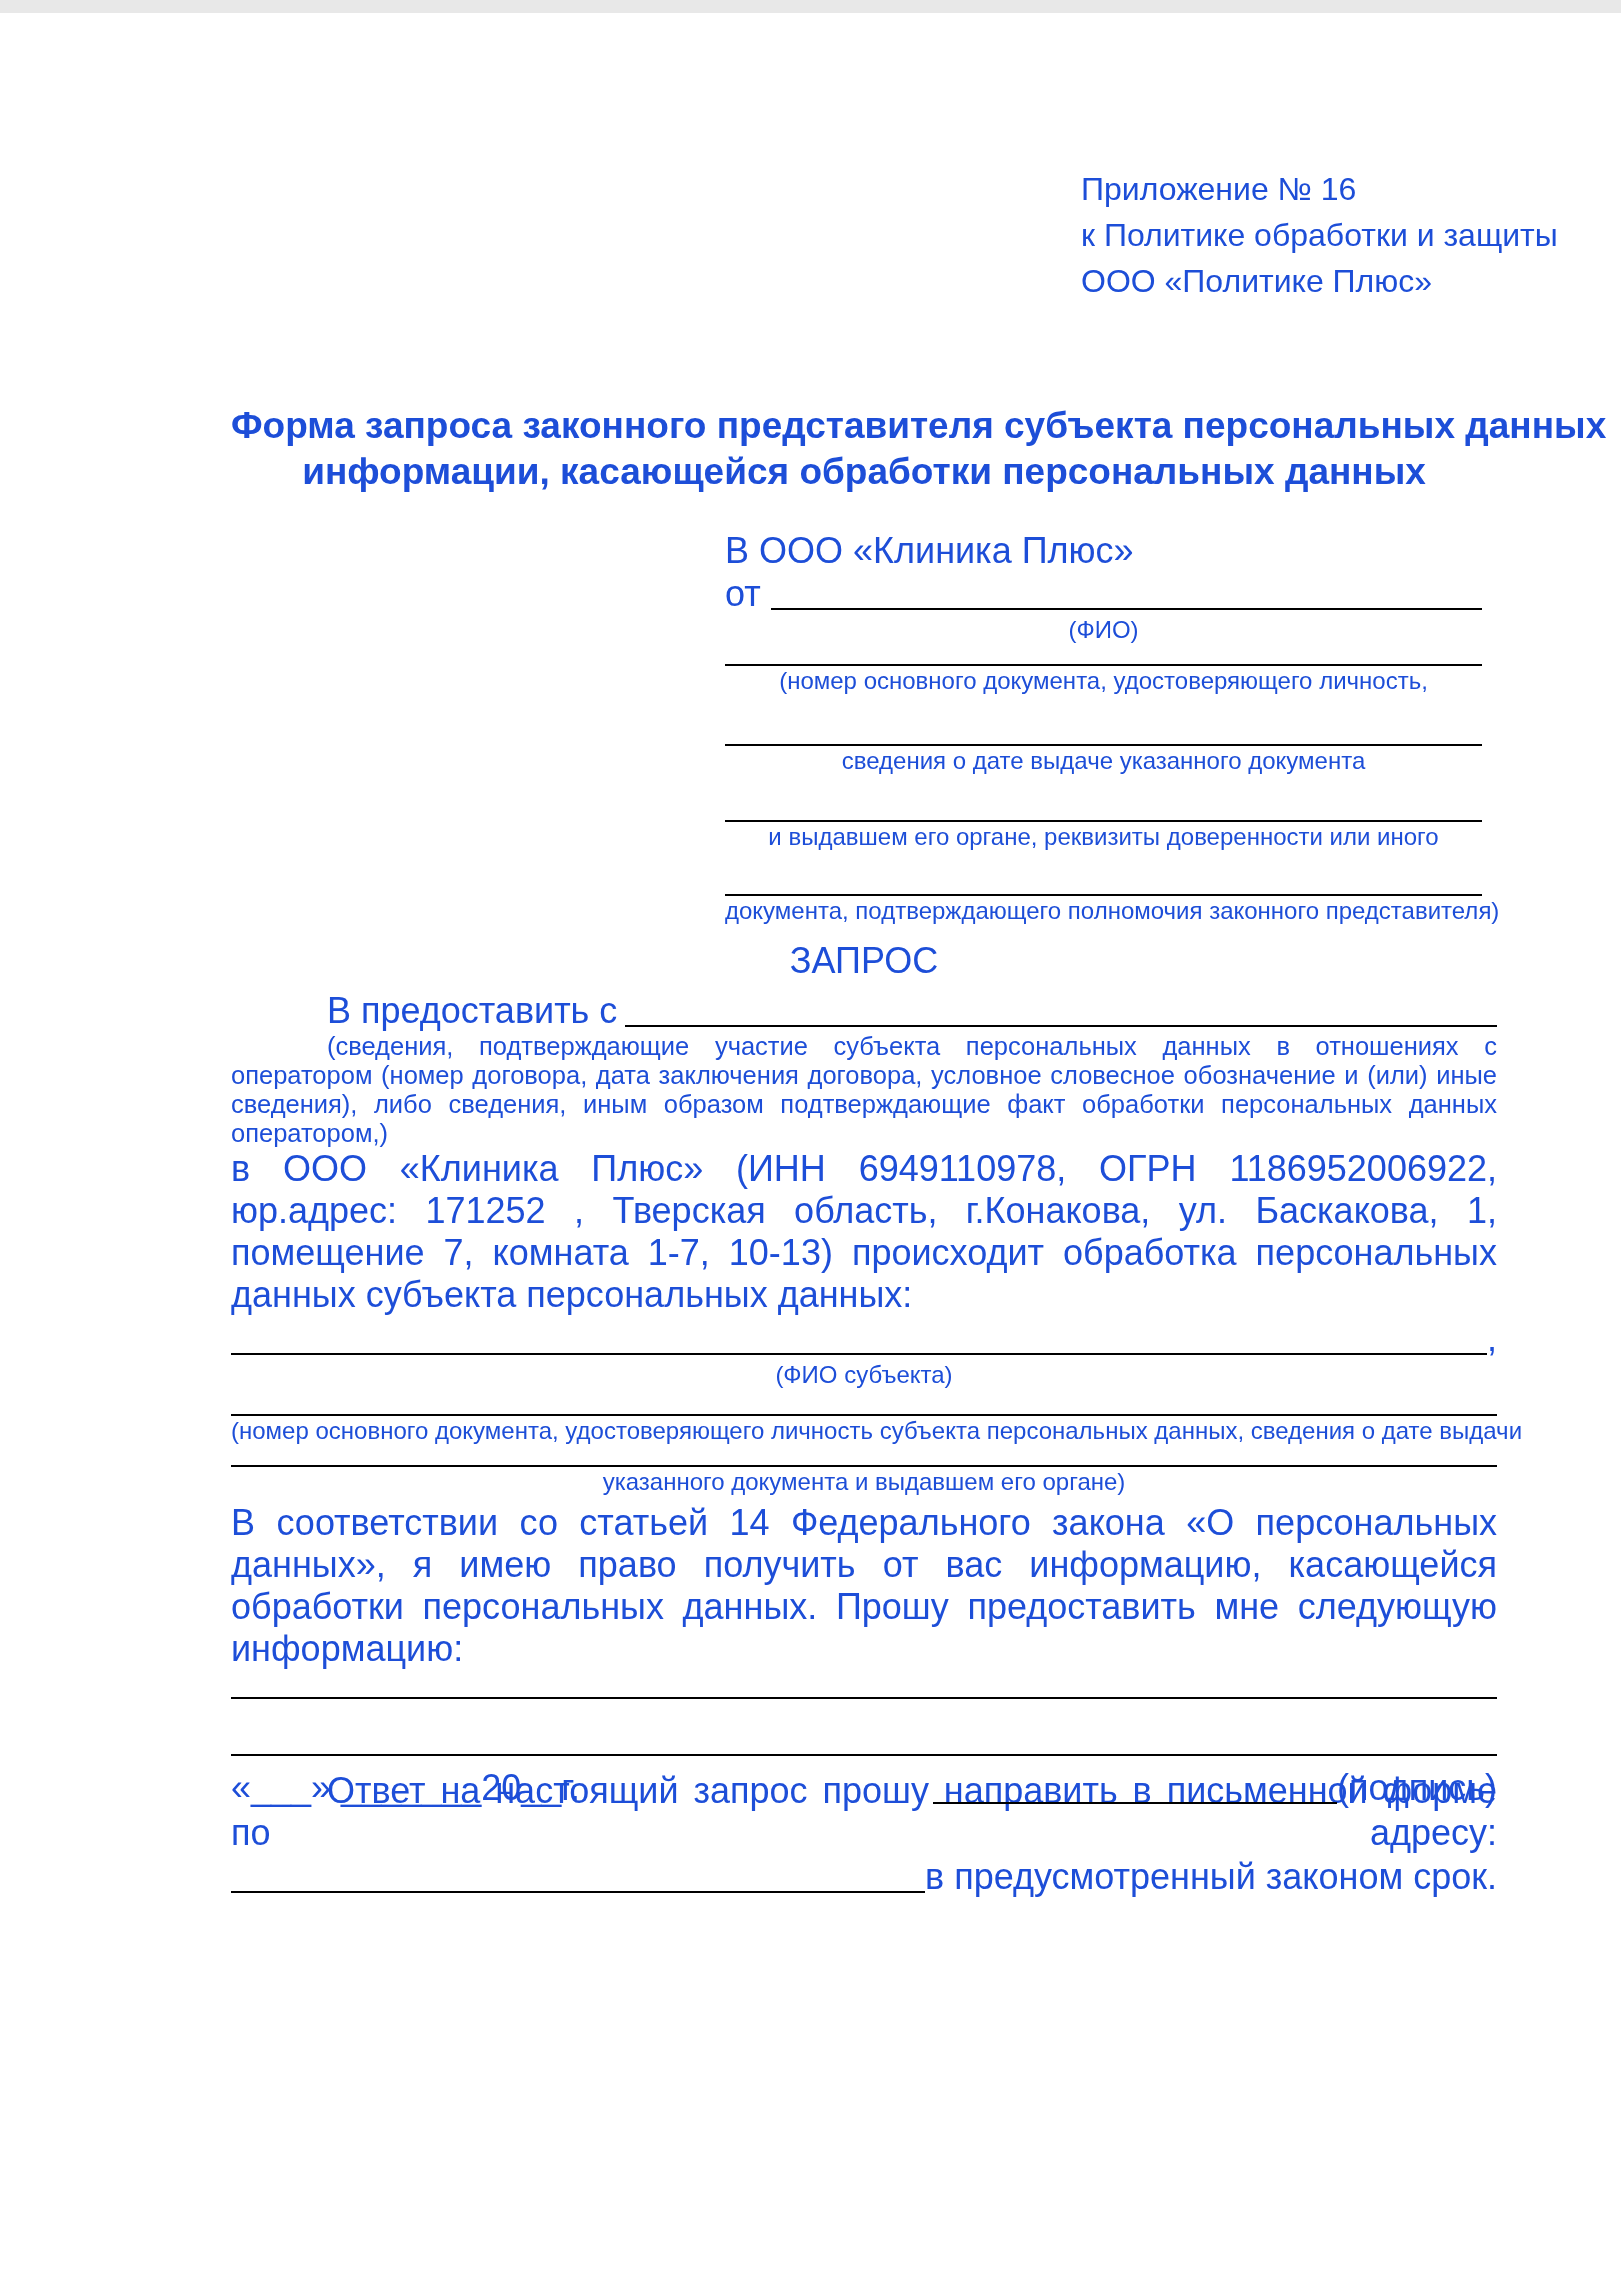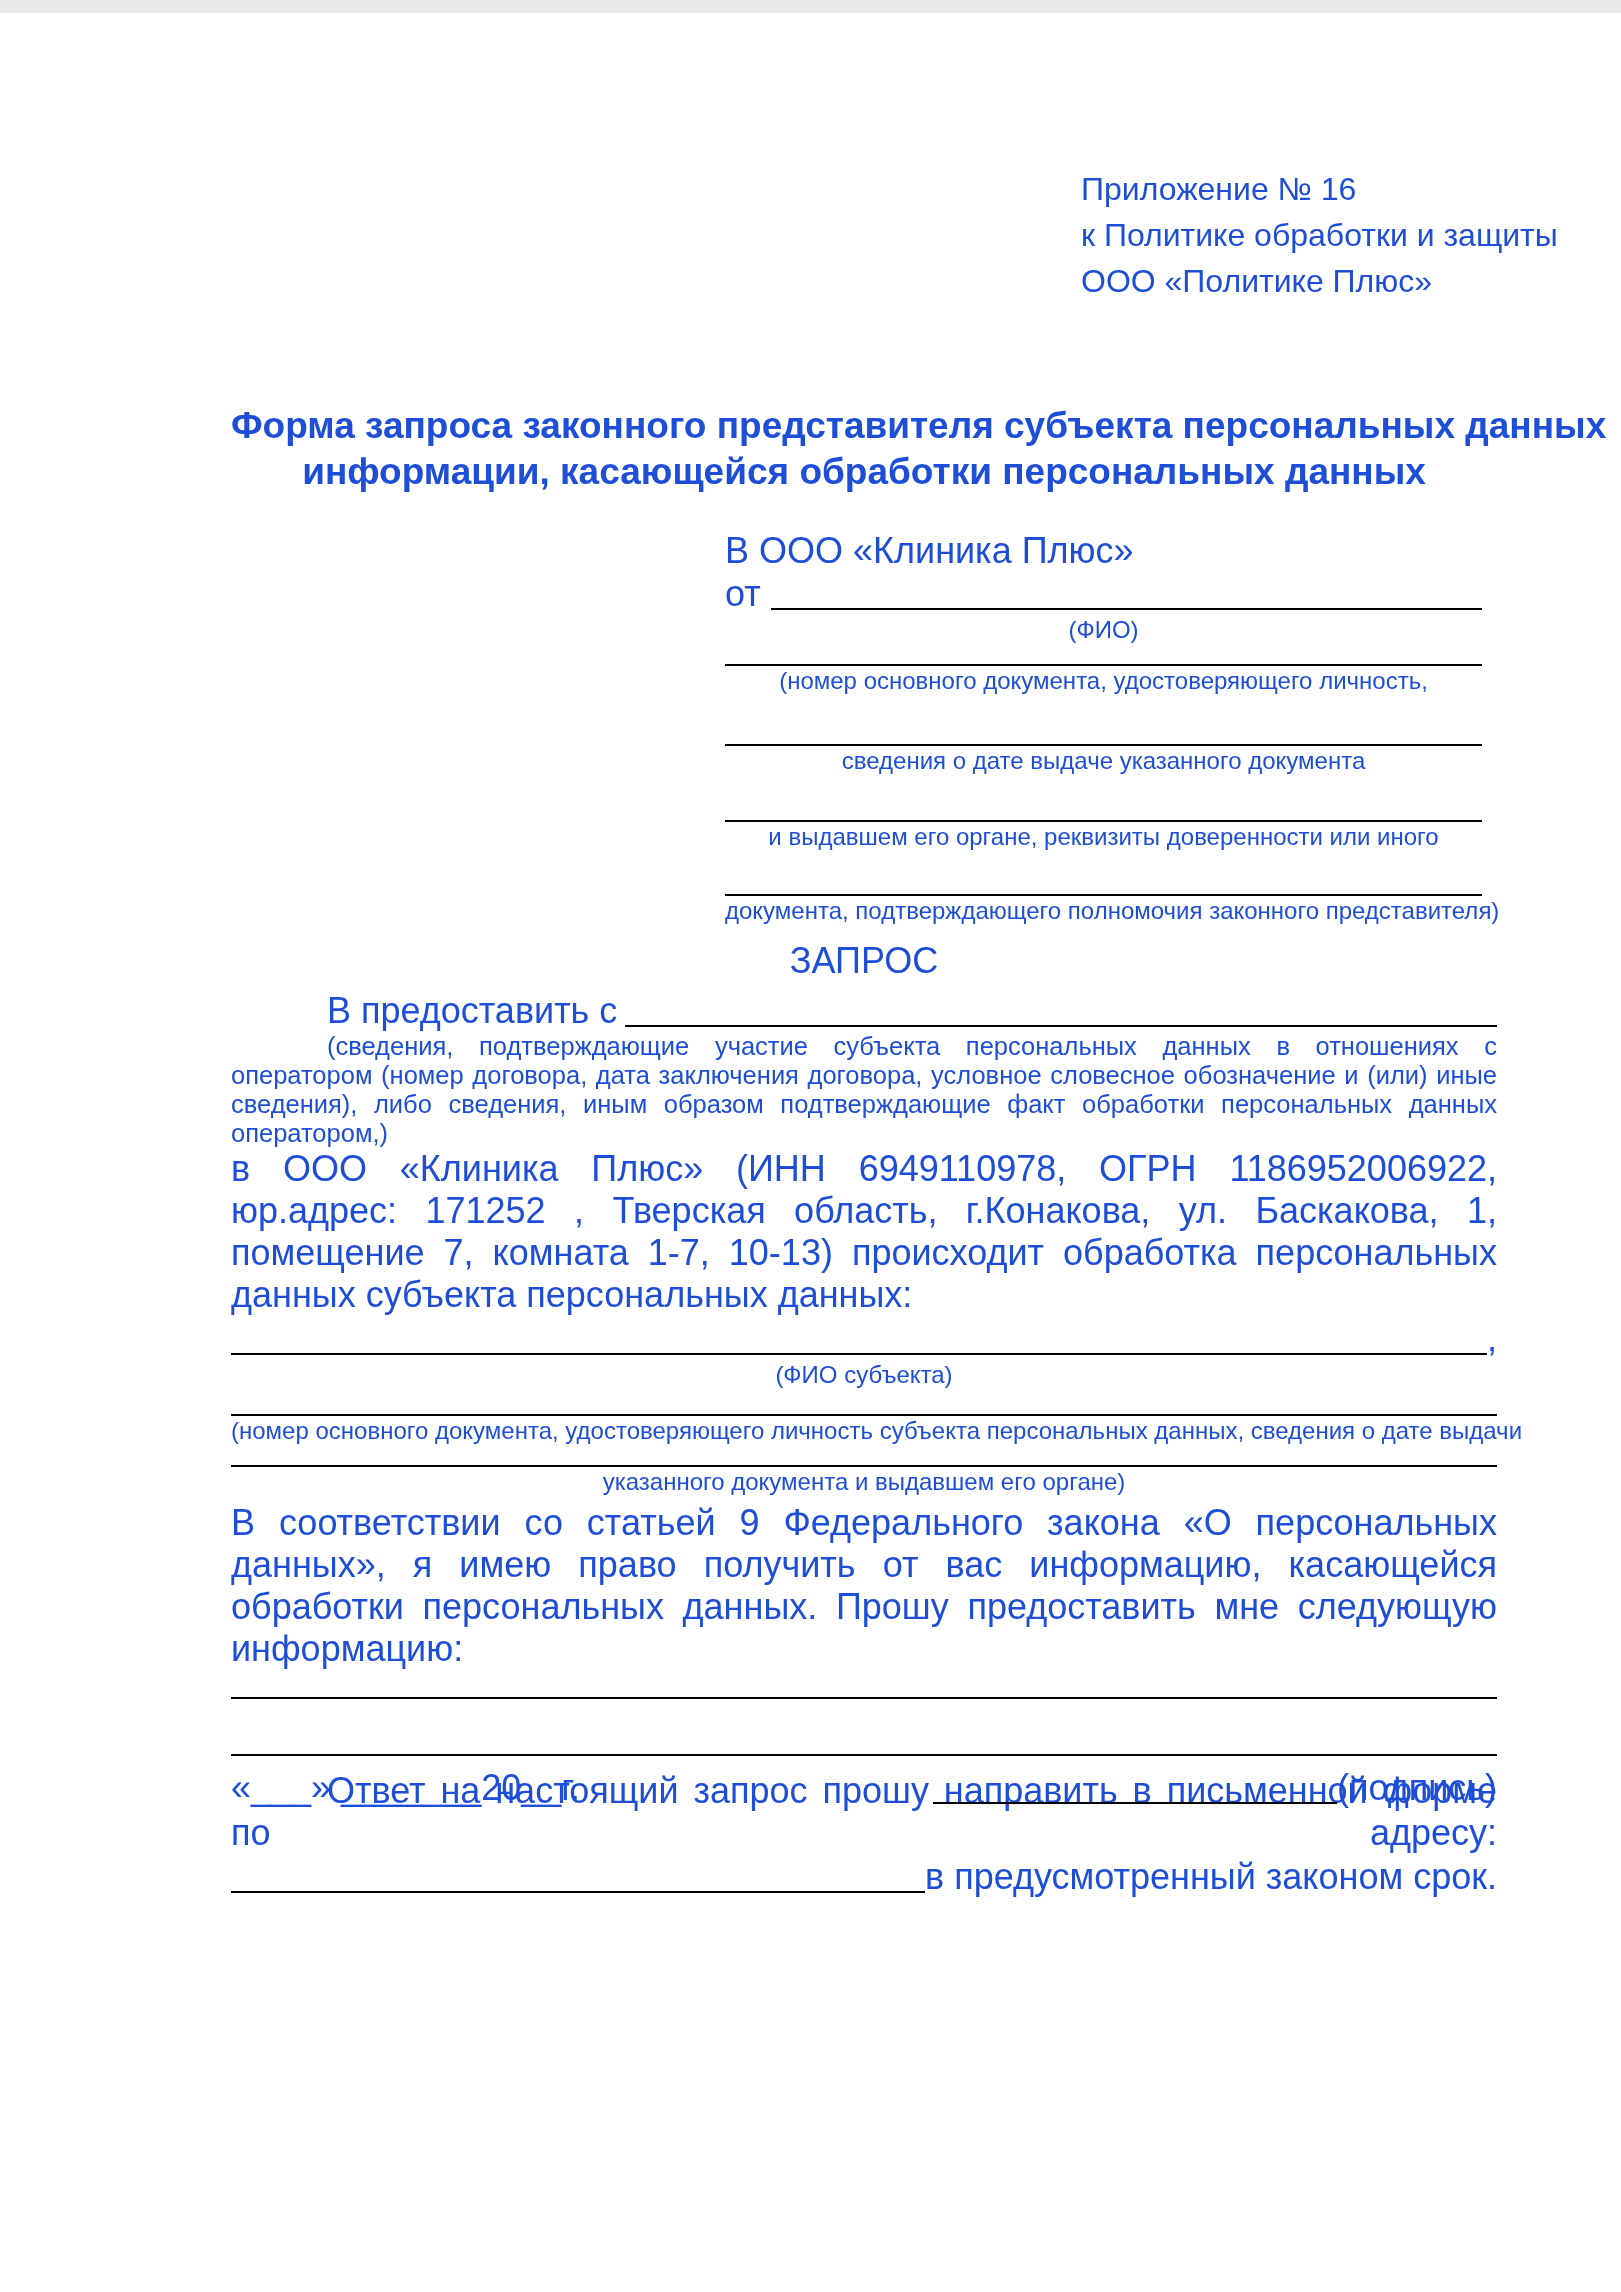--- a/index.html
+++ b/index.html
@@ -127,21 +127,21 @@
       <span>,</span>
     </div>
     <div class="cap">(ФИО субъекта)</div>
 
     <div class="uline" style="margin-top:25.5px"></div>
     <div class="cap">(номер основного документа, удостоверяющего личность субъекта персональных данных, сведения о дате выдачи</div>
 
     <div class="uline" style="margin-top:19.6px"></div>
     <div class="cap">указанного документа и выдавшем его органе)</div>
 
-    <div class="just" style="margin-top:5.9px">В соответствии со статьей 9 Федерального закона «О персональных данных», я имею право получить от вас информацию, касающейся обработки персональных данных. Прошу предоставить мне следующую информацию:</div>
+    <div class="just" style="margin-top:5.9px">В соответствии со статьей 14 Федерального закона «О персональных данных», я имею право получить от вас информацию, касающейся обработки персональных данных. Прошу предоставить мне следующую информацию:</div>
 
     <div class="uline" style="margin-top:27.4px"></div>
     <div class="uline" style="margin-top:55px"></div>
 
     <div class="just" style="margin-top:13.7px;text-indent:96px;text-align-last:justify">Ответ на настоящий запрос прошу направить в письменной форме по адресу:</div>
 
     <div class="row" style="margin-top:2px">
       <span class="fill"></span>
       <span class="nowrap">в предусмотренный законом срок.</span>
     </div>

